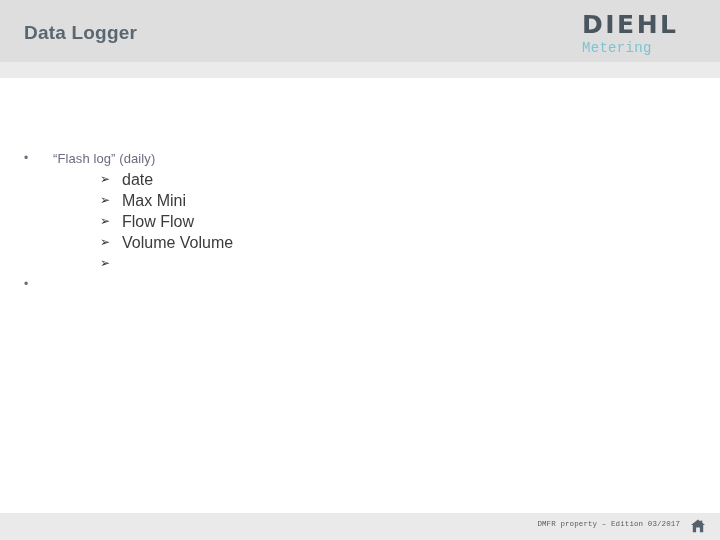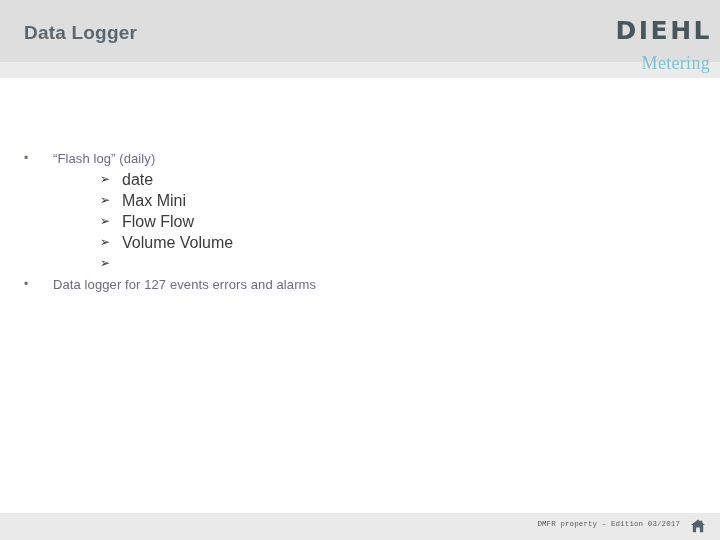--- a/index.html
+++ b/index.html
@@ -49,40 +49,40 @@
     font-weight: bold;
     color: #5a6771;
     letter-spacing: 0.2px;
     white-space: nowrap;
   }
 
   
   .logo {
     position: absolute;
     right: 8px;
-    top: 18px;
+    top: 12px;
     width: 130px;
-    text-align: right;
+    text-align: left;
   }
   .logo-main {
     font-size: 25px;
     font-weight: bold;
     color: #4a565e;
     letter-spacing: 2.5px;
     line-height: 1;
     font-family: "DejaVu Sans", sans-serif;
   }
   .logo-sub {
-    font-size: 18px;
+    font-size: 14px;
     color: #7cc3d4;
     letter-spacing: 0.3px;
     line-height: 1.1;
-    margin-top: 11px;
+    margin-top: 4px;
     padding-right: 2px;
-    font-family: Liberation Serif, serif;
+    font-family: Liberation Mono, monospace;
   }
 
   
   .content {
     position: absolute;
     left: 0;
     top: 78px;
     width: 720px;
     height: 435px;
   }
@@ -227,21 +227,20 @@
         </div>
         <div class="bullet-l2">
           <span class="bullet-mark">➢</span>
           <span class="bullet-text">Volume Volume</span>
         </div>
         <div class="bullet-l2">
           <span class="bullet-mark">➢</span>
         </div>
         <div class="bullet-l1">
           <span class="bullet-mark">•</span>
-          <span class="bullet-text">Data logger for 127 events errors and alarms</span>
         </div>
       </div>
 
   </div>
 
   <div class="footer-band"></div>
 
   <div class="footer-page">15</div>
 
   <div class="footer-right">DMFR property – Edition 03/2017</div>

